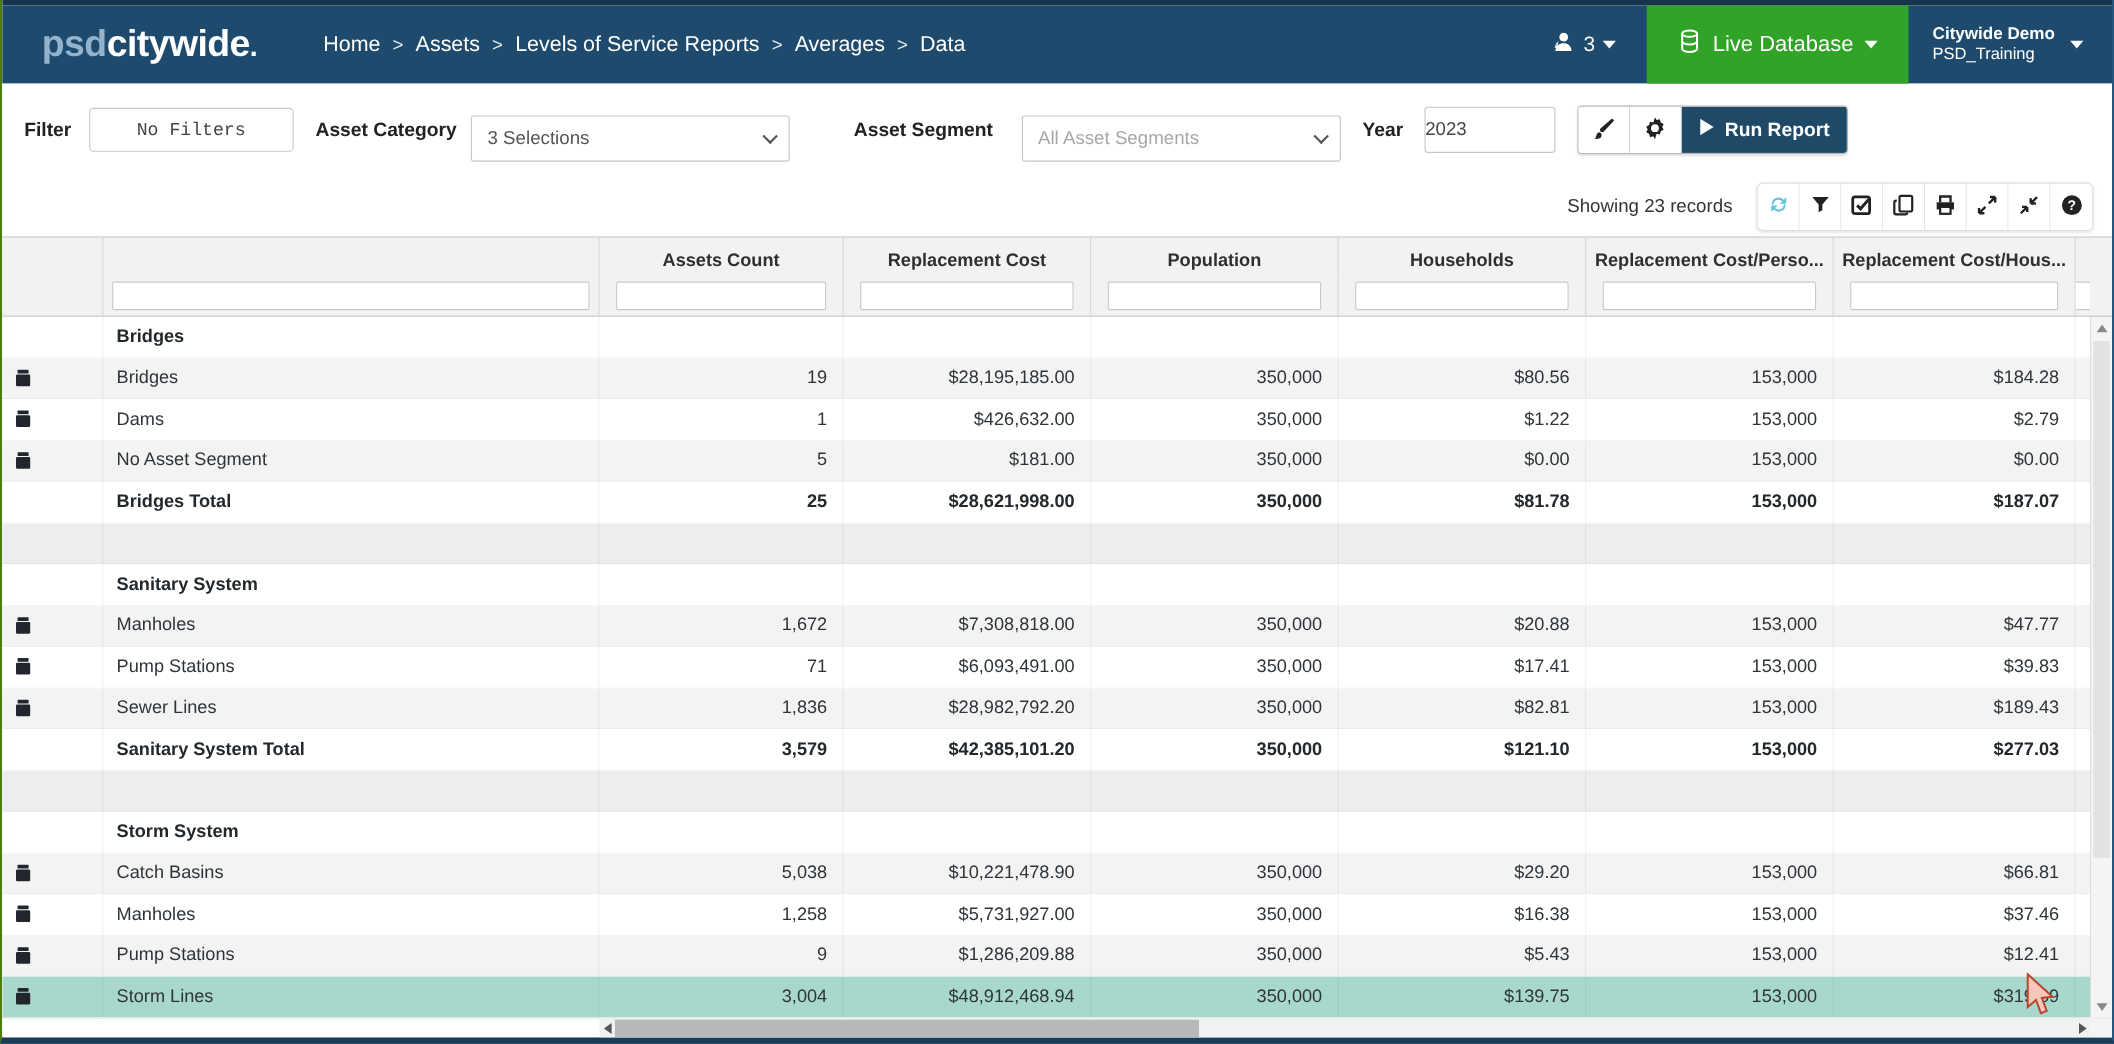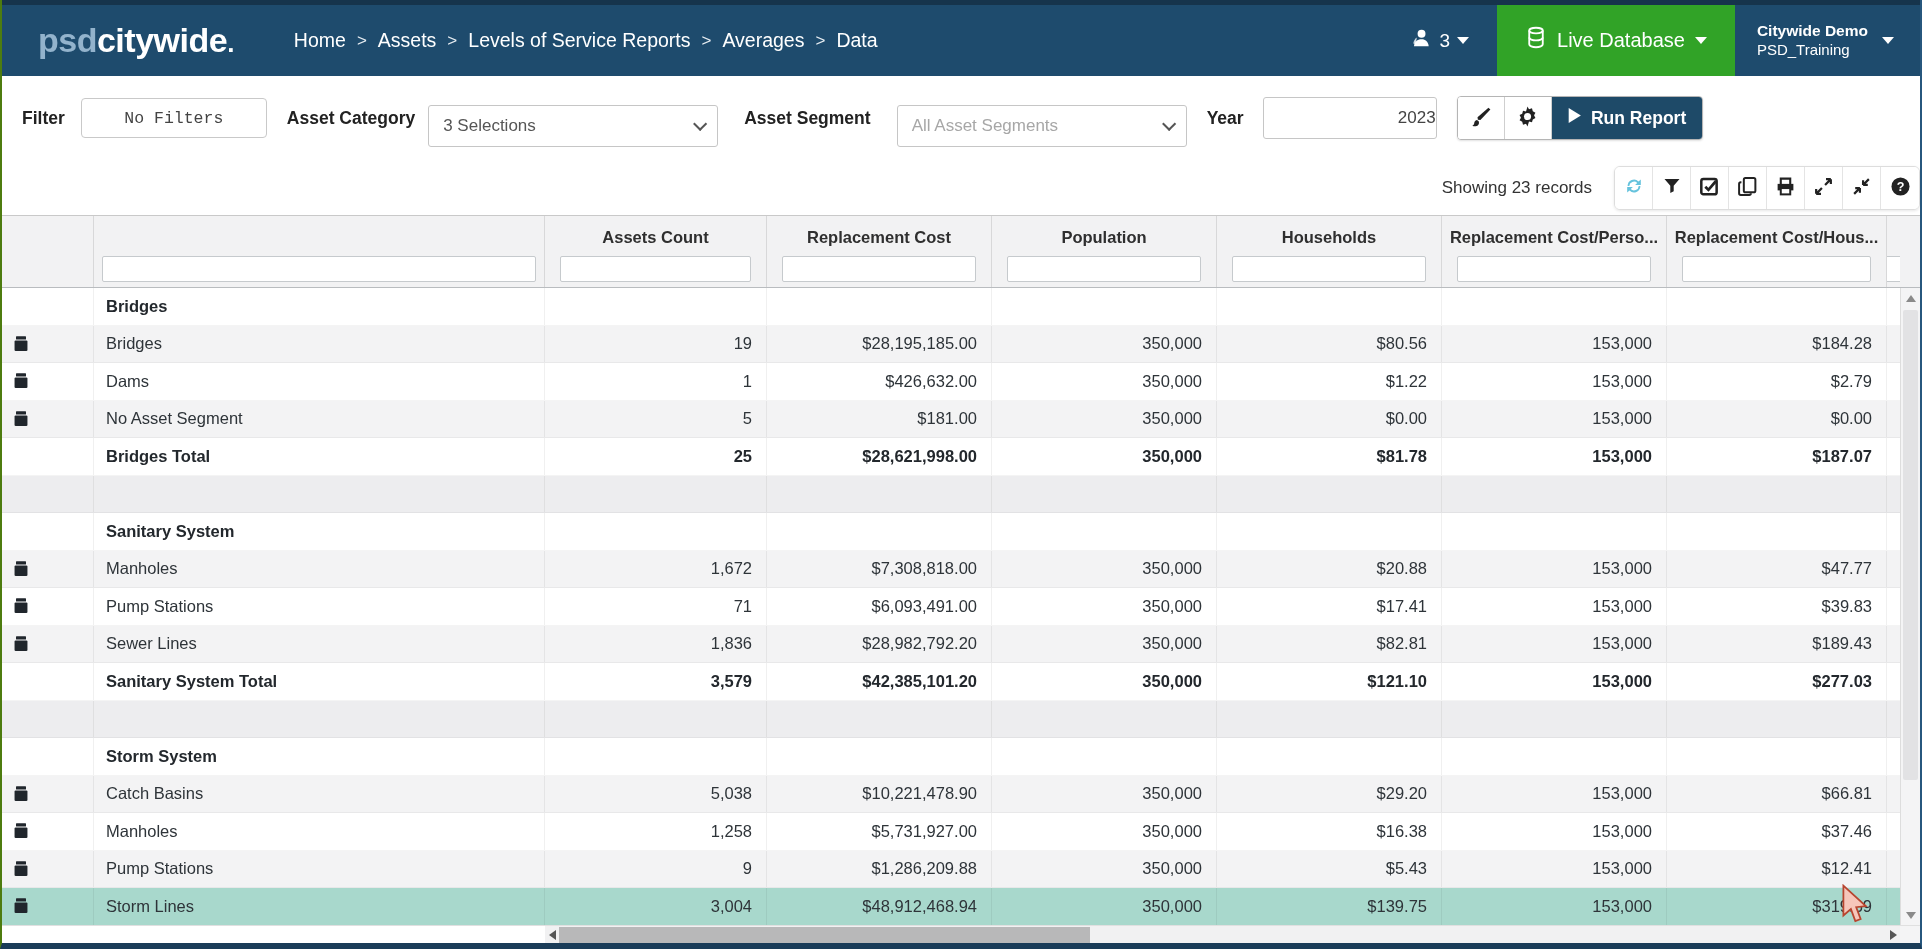--- a/index.html
+++ b/index.html
@@ -29,30 +29,30 @@
   .filter-bar { height:84px; background:#fff; display:flex; align-items:center; padding-left:20px; }
   .flabel { font-size:17.5px; font-weight:bold; color:#222; white-space:nowrap; }
   .lb-filter { margin-right:16px; }
   .btn-white { width:186px; height:40px; background:#fff; border:1px solid #c9c9c9; border-radius:4px; font-family:Liberation Mono, monospace; font-size:16.5px; color:#444; margin-right:20px; cursor:pointer; }
   .lb-ac { margin-right:13px; }
   .select { width:290px; height:42px; border:1px solid #c6c6c6; border-radius:3px; background:#fff; display:flex; align-items:center; padding:0 14px; cursor:pointer;margin-top:16px; }
   .sel-text { font-size:17px; color:#555; flex:1; }
   .sel-text.placeholder { color:#a7a7a7; }
   .chev { width:10px; height:10px; border-right:2px solid #555; border-bottom:2px solid #555; transform:rotate(45deg) translateY(-3px); }
   .sel-ac { margin-right:26px; }
-  .lb-as { margin-right:26px; }
+  .lb-as { margin-right:26px;margin-left:32px; }
   .sel-as { margin-right:20px; }
   .lb-year { margin-right:19px; }
-  .year-input { width:174px; height:42px; border:1px solid #c6c6c6; border-radius:3px; font-family:inherit; font-size:17px; color:#444; text-align:right; margin-right:20px; }
+  .year-input { width:119px; height:42px; border:1px solid #c6c6c6; border-radius:3px; font-family:inherit; font-size:17px; color:#444; text-align:left; margin-right:20px; }
   .btn-group { display:flex; height:44px; border:1px solid #b5b5b5; border-radius:4px; overflow:hidden; box-shadow:0 1px 2px rgba(0,0,0,.12); }
   .icon-btn { width:47px; background:#fff; border:none; border-right:1px solid #cfcfcf; display:flex; align-items:center; justify-content:center; cursor:pointer; }
   .run-btn { width:150px; background:#1e4a68; border:none; color:#fff; font-family:inherit; font-size:17.5px; font-weight:bold; display:flex; align-items:center; justify-content:center; gap:9px; cursor:pointer; }
 
   
-  .records-row { height:55px; background:#fff; display:flex; align-items:center; justify-content:flex-end; }
+  .records-row { height:55px; background:#fff; display:flex; align-items:center; justify-content:flex-end; padding-right:17px; }
   .records-text { font-size:17px; color:#333; margin-right:22px; }
   .toolbar { display:flex; height:44px; border:1px solid #ddd; border-radius:6px; overflow:hidden; box-shadow:0 1px 3px rgba(0,0,0,.1); }
   .tb-btn { width:38px; background:#fff; border:none; border-right:1px solid #e4e4e4; display:flex; align-items:center; justify-content:center; cursor:pointer; }
   .tb-btn:last-child { border-right:none; }
 
   
   .grid-header { width:1918px; background:#f2f2f3; border-top:1px solid #c9c9c9; border-bottom:1px solid #b9bcbf; }
   .hrow, .trow { display:grid; grid-template-columns:92px 451px 222px 225px 225px 225px 225px 220px 13px; width:1898px; }
   .hrow { height:35px; }
   .hcell { display:flex; align-items:center; justify-content:center; border-right:1px solid #d8d8d9; font-size:16.5px; font-weight:bold; color:#2f2f2f; padding-top:8px; white-space:nowrap; overflow:hidden; cursor:pointer; }

